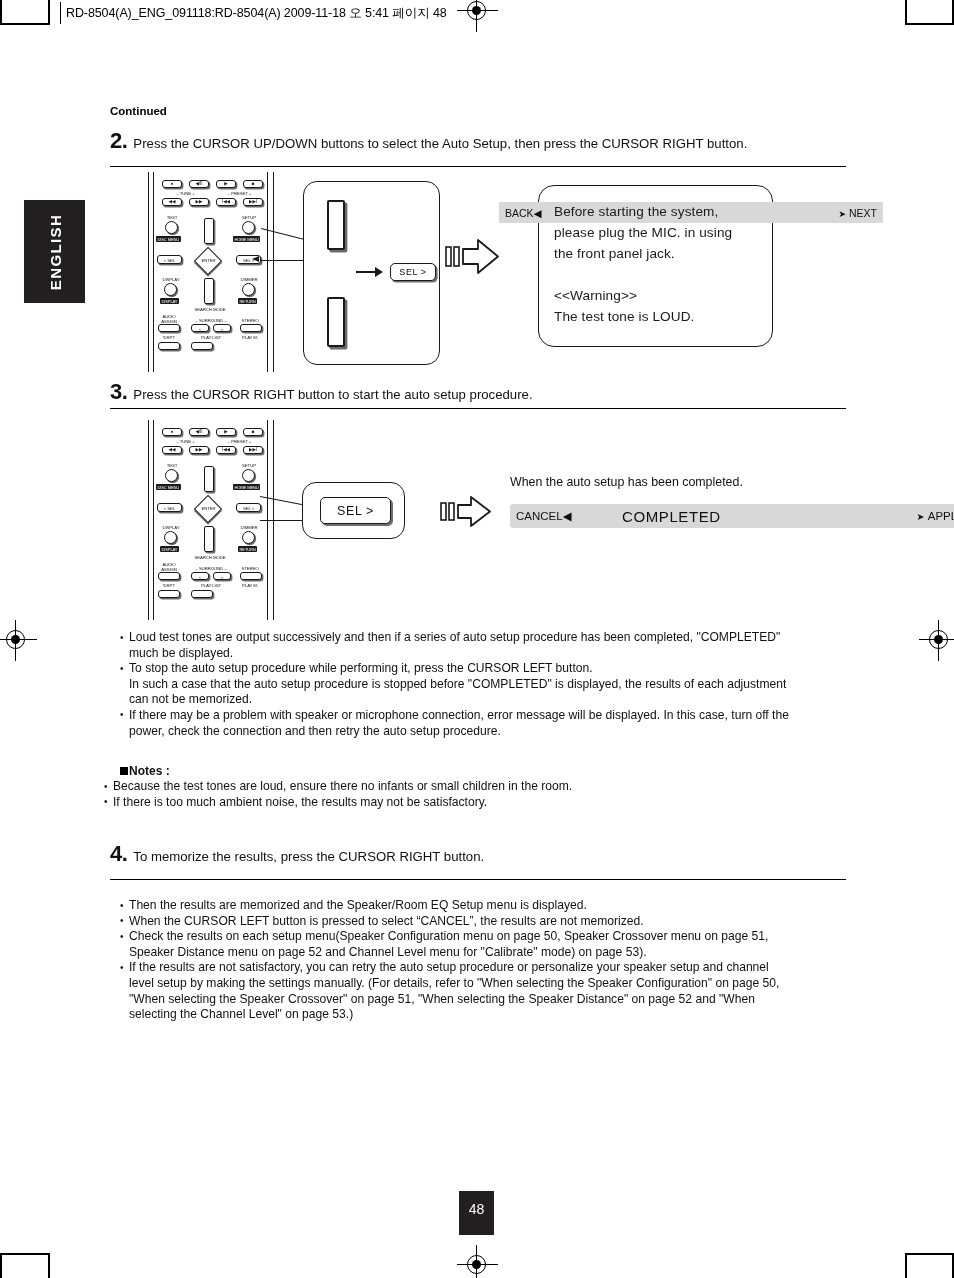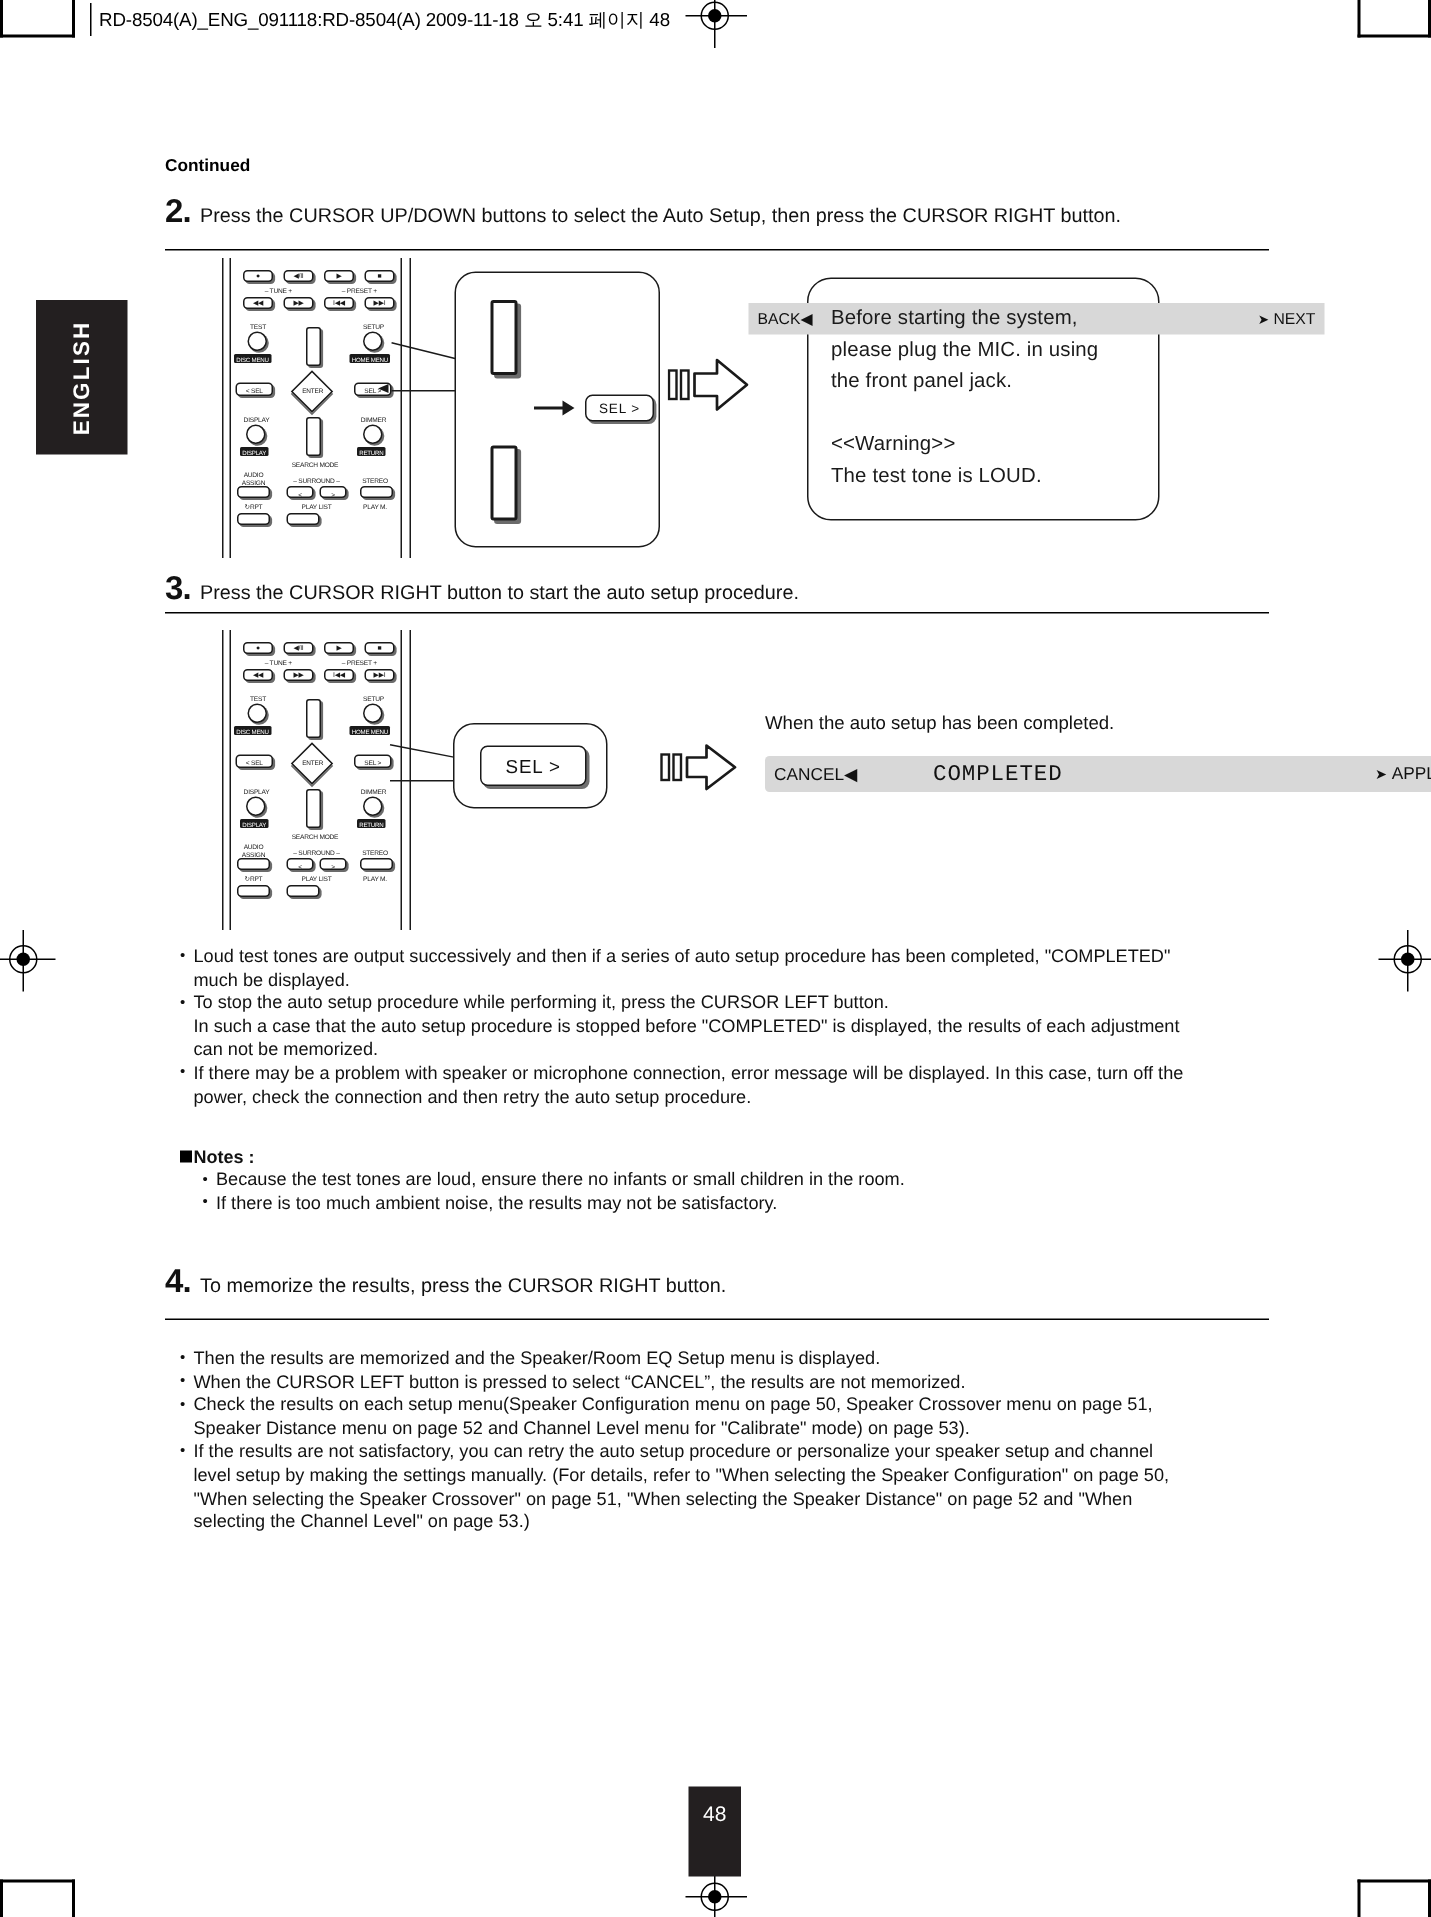--- a/index.html
+++ b/index.html
@@ -168,21 +168,21 @@
   .osd-bar .side { padding: 0 6px; white-space: nowrap; }
   .osd-text {
     position: absolute;
     font-size: 13.6px; line-height: 20.6px;
     color: #1a1a1a; white-space: pre;
     letter-spacing: 0.1px;
   }
   .osd-caption { position: absolute; font-size: 12.4px; color: #111; }
   .osd-completed {
     position: absolute;
-    font-size: 15px; letter-spacing: 0.6px; font-family: Liberation Mono, monospace;
+    font-size: 15px; letter-spacing: 0.6px;
   }
 
   
   .bullets { position: absolute; width: 740px; font-size: 12.1px; line-height: 15.6px; }
   .bullets .li { position: relative; padding-left: 9px; margin-bottom: 0px; }
   .bullets .li::before {
     content: "\2022"; position: absolute; left: 0; top: -0.5px; font-size: 10px;
   }
 
   .notes-hd {
@@ -190,21 +190,21 @@
     display: flex; align-items: center;
   }
   .notes-hd .sq {
     display: inline-block; width: 8px; height: 8px;
     background: #000; margin-right: 1px;
   }
 
   
   .pagebox {
     position: absolute; left: 459px; top: 1191px;
-    width: 35px; height: 60px; background: #231f20;
+    width: 35px; height: 44px; background: #231f20;
   }
   .pagebox span {
     position: absolute; left: 50%; top: 10px;
     transform: translateX(-50%);
     color: #fff; font-size: 14px;
   }
 </style>
 </head>
 <body>
 
@@ -514,21 +514,21 @@
   <div class="li">
     <div>If there may be a problem with speaker or microphone connection, error message will be displayed. In this case, turn off the</div>
     <div>power, check the connection and then retry the auto setup procedure.</div>
   </div>
 </div>
 
 <div class="notes-hd" style="left:120px; top:764px;">
   <span class="sq"></span>
   <span>Notes :</span>
 </div>
-<div class="bullets" style="left:135px; top:779px;">
+<div class="bullets" style="left:104px; top:779px;">
   <div class="li">
     <div>Because the test tones are loud, ensure there no infants or small children in the room.</div>
   </div>
   <div class="li">
     <div>If there is too much ambient noise, the results may not be satisfactory.</div>
   </div>
 </div>
 
 <div class="step" style="top:843px;">
   <span class="step-num">4.</span>

